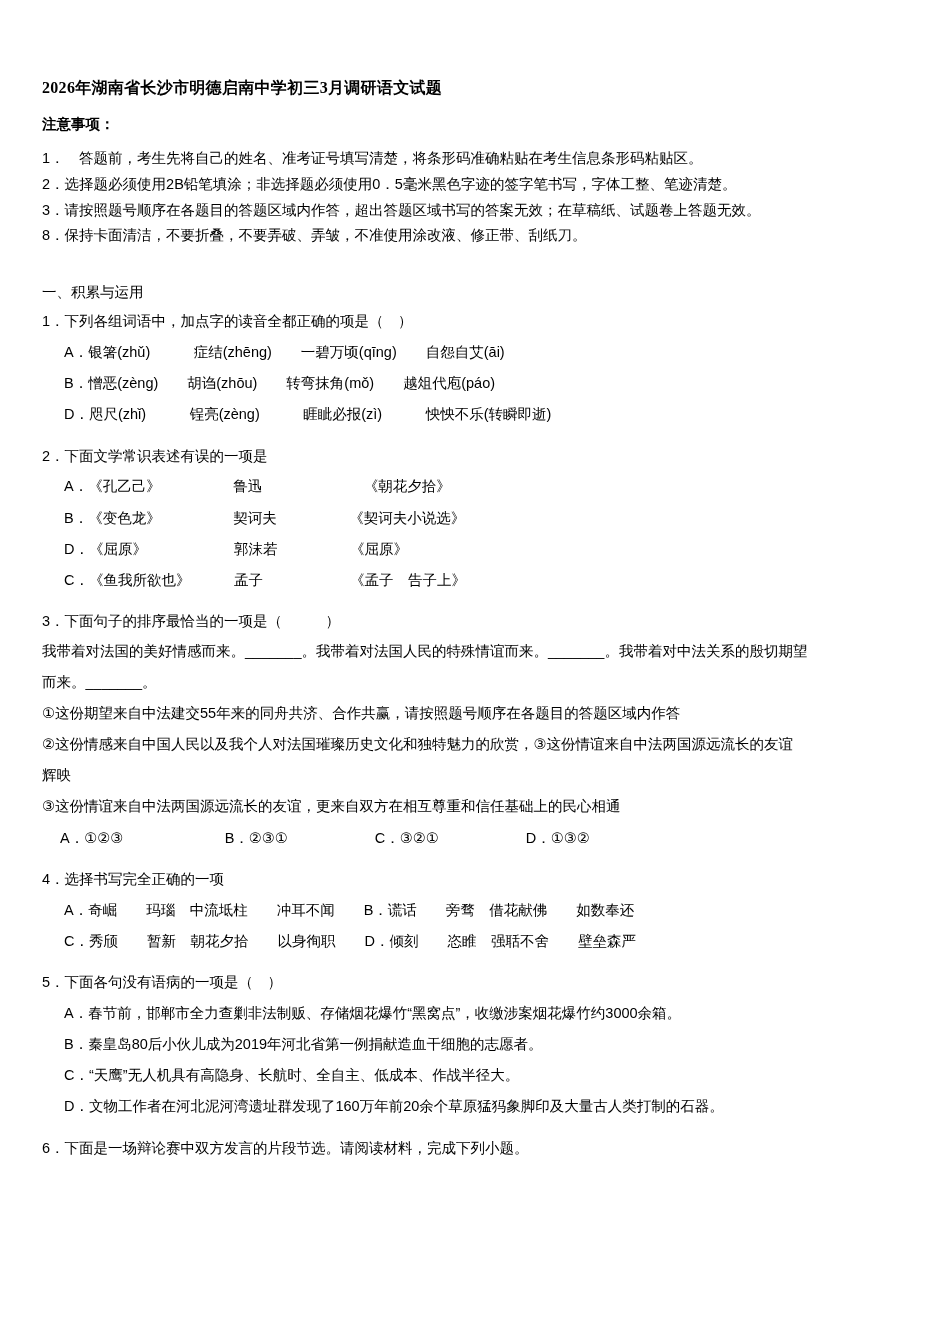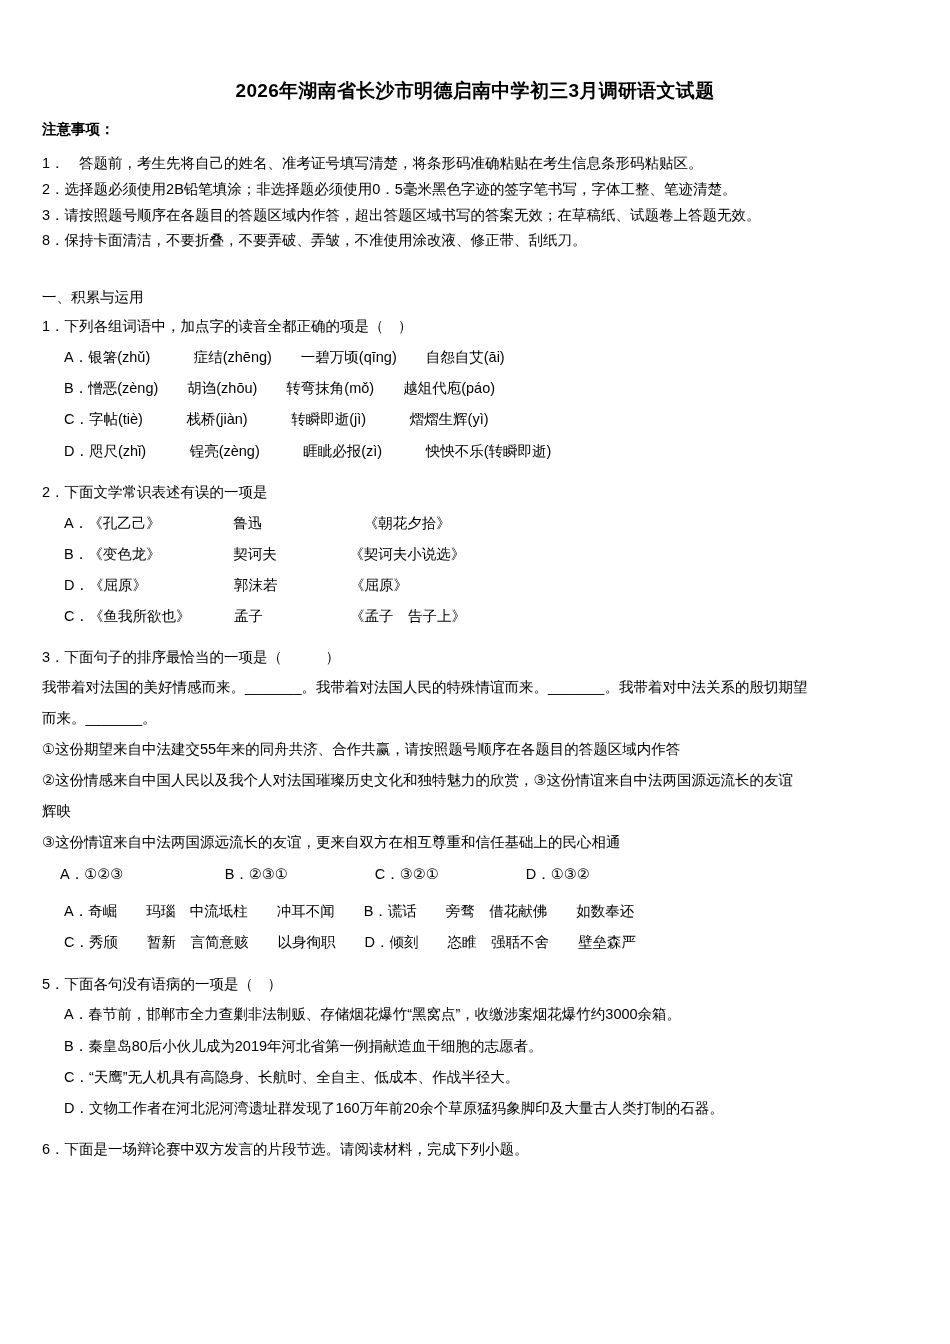--- a/index.html
+++ b/index.html
@@ -14,26 +14,26 @@
     color: #000000;
   }
   .page {
     width: 950px;
     min-height: 1344px;
     box-sizing: border-box;
     padding: 78px 42px 30px 42px;
     position: relative;
   }
   .doc-title {
-    text-align: center;
-    font-size: 19px;
+    text-align: left;
+    font-size: 16px;
     font-weight: bold;
     letter-spacing: 0.3px;
     margin: 0 0 16px 0;
-    font-family: Liberation Sans, sans-serif;
+    font-family: Liberation Serif, serif;
   }
   .notice-head {
     font-size: 14.5px;
     font-weight: bold;
     margin: 14px 0 12px 0;
     font-family: "Liberation Sans", "DejaVu Sans", sans-serif;
   }
   .notice-line {
     font-size: 14.5px;
     line-height: 1.78;
@@ -84,21 +84,20 @@
   <div class="notice-line">3．请按照题号顺序在各题目的答题区域内作答，超出答题区域书写的答案无效；在草稿纸、试题卷上答题无效。</div>
   <div class="notice-line">8．保持卡面清洁，不要折叠，不要弄破、弄皱，不准使用涂改液、修正带、刮纸刀。</div>
 
   <div class="spacer-md"></div>
 
   <div class="section-head">一、积累与运用</div>
 
   <div class="q-stem"><span>1．</span><span>下列各组词语中，加点字的读音全都正确的项是（　）</span></div>
   <div class="opt-row">A．银箸(zhǔ)　　　症结(zhēng)　　一碧万顷(qīng)　　自怨自艾(āi)</div>
   <div class="opt-row">B．憎恶(zèng)　　胡诌(zhōu)　　转弯抹角(mǒ)　　越俎代庖(páo)</div>
-  <div class="opt-row">C．字帖(tiè)　　　栈桥(jiàn)　　　转瞬即逝(jì)　　　熠熠生辉(yì)</div>
   <div class="opt-row">D．咫尺(zhǐ)　　　锃亮(zèng)　　　睚眦必报(zì)　　　怏怏不乐(转瞬即逝)</div>
 
   <div class="spacer-sm"></div>
 
   <div class="q-stem"><span>2．</span><span>下面文学常识表述有误的一项是</span></div>
   <div class="opt-row">A．《孔乙己》　　　　　鲁迅　　　　　　　《朝花夕拾》</div>
   <div class="opt-row">B．《变色龙》　　　　　契诃夫　　　　　《契诃夫小说选》</div>
   <div class="opt-row">D．《屈原》　　　　　　郭沫若　　　　　《屈原》</div>
   <div class="opt-row">C．《鱼我所欲也》　　　孟子　　　　　　《孟子　告子上》</div>
 
@@ -108,22 +107,23 @@
   <div class="para">我带着对法国的美好情感而来。_______。我带着对法国人民的特殊情谊而来。_______。我带着对中法关系的殷切期望</div>
   <div class="para">而来。_______。</div>
   <div class="para">①这份期望来自中法建交55年来的同舟共济、合作共赢，请按照题号顺序在各题目的答题区域内作答</div>
   <div class="para">②这份情感来自中国人民以及我个人对法国璀璨历史文化和独特魅力的欣赏，③这份情谊来自中法两国源远流长的友谊</div>
   <div class="para">辉映</div>
   <div class="para">③这份情谊来自中法两国源远流长的友谊，更来自双方在相互尊重和信任基础上的民心相通</div>
   <div class="opt-row indent-lite">A．①②③　　　　　　　B．②③①　　　　　　C．③②①　　　　　　D．①③②</div>
 
   <div class="spacer-sm"></div>
 
+  <div class="q-stem"><span>4．</span><span>选择书写完全正确的一项</span></div>
   <div class="opt-row">A．奇崛　　玛瑙　中流坻柱　　冲耳不闻　　B．谎话　　旁骛　借花献佛　　如数奉还</div>
-  <div class="opt-row">C．秀颀　　暂新　言简意赅　　以身徇职　　D．倾刻　　恣睢　强聒不舍　　壁垒森严</div>
+  <div class="opt-row">C．秀颀　　暂新　朝花夕拾　　以身徇职　　D．倾刻　　恣睢　强聒不舍　　壁垒森严</div>
 
   <div class="spacer-sm"></div>
 
   <div class="q-stem"><span>5．</span><span>下面各句没有语病的一项是（　）</span></div>
   <div class="opt-row">A．春节前，邯郸市全力查剿非法制贩、存储烟花爆竹“黑窝点”，收缴涉案烟花爆竹约3000余箱。</div>
   <div class="opt-row">B．秦皇岛80后小伙儿成为2019年河北省第一例捐献造血干细胞的志愿者。</div>
   <div class="opt-row">C．“天鹰”无人机具有高隐身、长航时、全自主、低成本、作战半径大。</div>
   <div class="opt-row">D．文物工作者在河北泥河湾遗址群发现了160万年前20余个草原猛犸象脚印及大量古人类打制的石器。</div>
 
   <div class="spacer-sm"></div>

